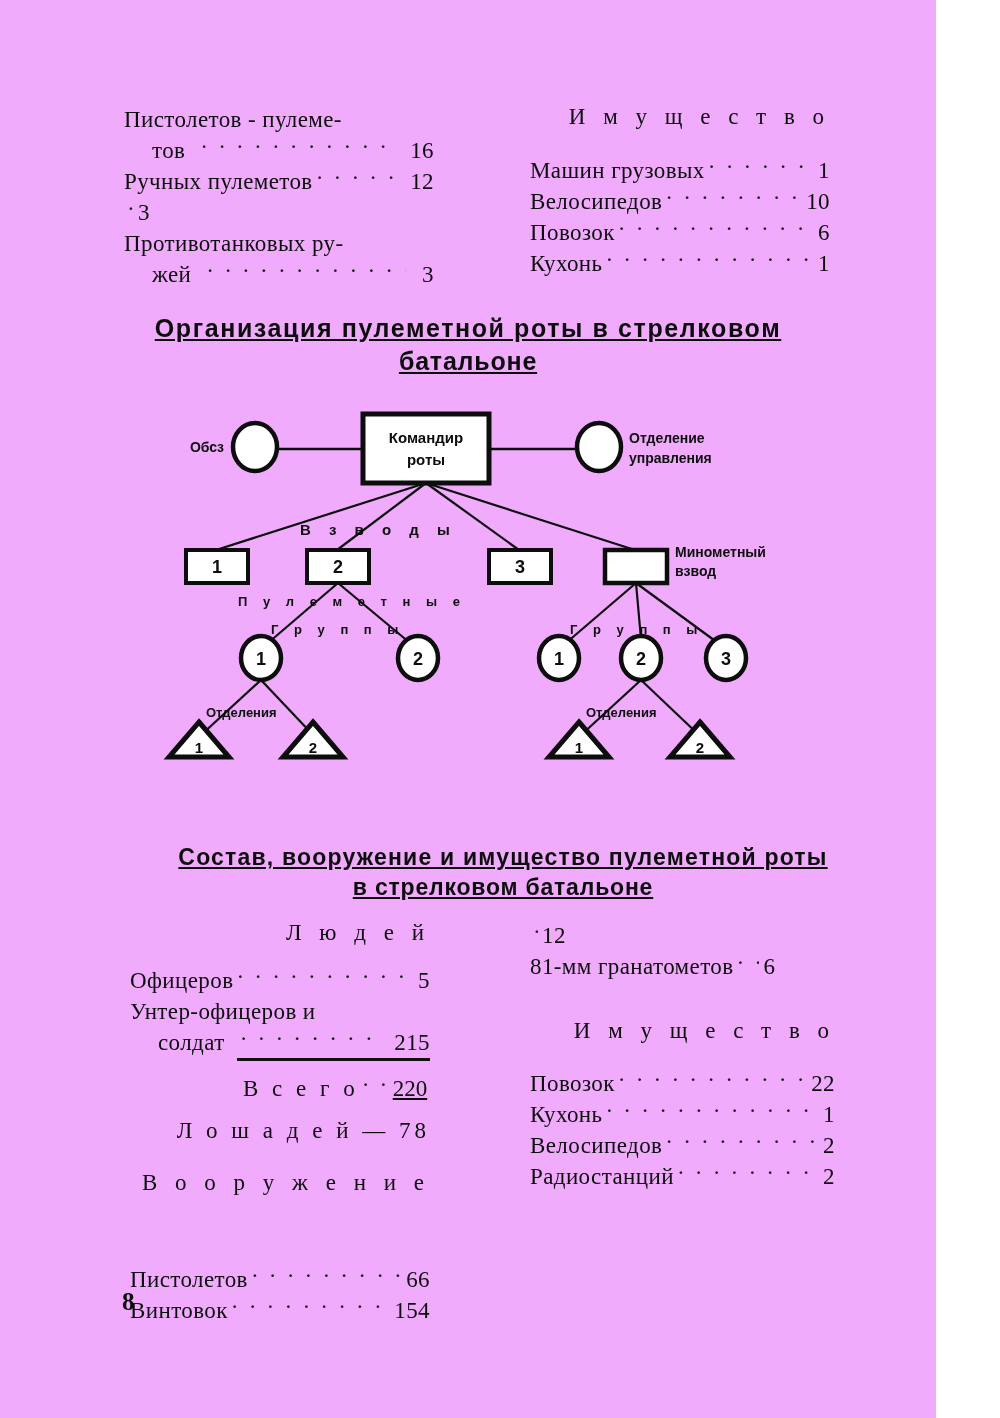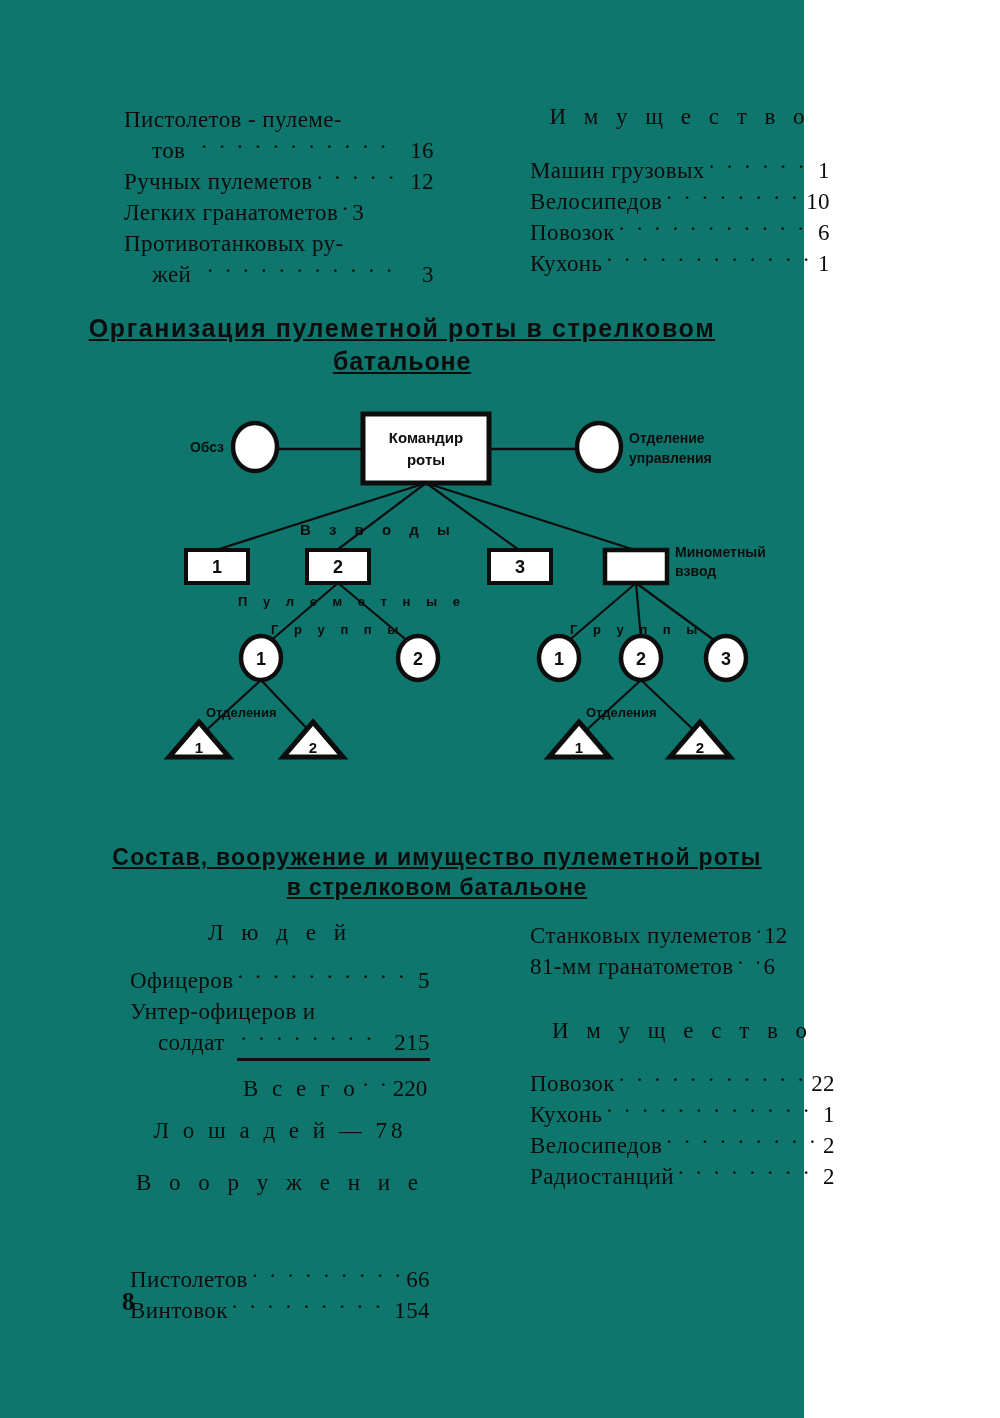--- a/index.html
+++ b/index.html
@@ -13,23 +13,23 @@
     height: 1418px;
     position: relative;
     font-family: "Liberation Serif", "DejaVu Serif", serif;
     color: #0d0d0d;
     overflow: hidden;
   }
 
   .page {
     position: absolute;
     left: 0; top: 0;
-    width: 804px;
+    width: 936px;
     height: 1418px;
-    background: #0f766e;
+    background: #f0abfc;
   }
 
   
   .abs { position: absolute; }
 
   .listline {
     position: relative;
     display: flex;
     align-items: baseline;
     font-family: "Liberation Serif", "DejaVu Serif", serif;
@@ -62,21 +62,21 @@
   }
   .listline.indent { padding-left: 28px; gap: 12px; }
 
   
   .spacedhead {
     position: absolute;
     font-family: "Liberation Serif", "DejaVu Serif", serif;
     font-size: 23px;
     letter-spacing: 6px;
     white-space: nowrap;
-    text-align: center;
+    text-align: right;
   }
 
   
   .secthead {
     position: absolute;
     width: 100%;
     text-align: center;
     font-family: "Liberation Sans", "DejaVu Sans", sans-serif;
     font-weight: bold;
     font-size: 25px;
@@ -134,21 +134,20 @@
       <span class="lbl">тов</span>
       <span class="leader"></span>
       <span class="val">16</span>
     </div>
     <div class="listline">
       <span class="lbl">Ручных пулеметов</span>
       <span class="leader"></span>
       <span class="val">12</span>
     </div>
     <div class="listline">
-      <span class="lbl">Легких гранатометов</span>
       <span class="leader" style="max-width:6px;"></span>
       <span class="val">3</span>
     </div>
     <div class="listline">
       <span class="lbl">Противотанковых ру-</span>
     </div>
     <div class="listline indent">
       <span class="lbl">жей</span>
       <span class="leader"></span>
       <span class="val">3</span>
@@ -293,21 +292,21 @@
       <span class="leader"></span>
       <span class="val">215</span>
     </div>
   </div>
 
   <div class="totalrule" style="left:237px; top:1058px; width:193px;"></div>
 
   <div class="abs listline" style="left:243px; top:1073px; width:187px; letter-spacing:4px;">
     <span class="lbl">В с е г о</span>
     <span class="leader" style="max-width:26px;"></span>
-    <span class="val" style="letter-spacing:0px;">220</span>
+    <span class="val" style="letter-spacing:0px;text-decoration:underline;">220</span>
   </div>
 
   <div class="spacedhead" style="left:130px; top:1118px; width:300px; letter-spacing:4px;font-family:Liberation Serif, serif;">Л о ш а д е й — 78</div>
 
   <div class="spacedhead" style="left:130px; top:1170px; width:300px;">В о о р у ж е н и е</div>
 
   <div class="abs" style="left:130px; top:1222px; width:300px;margin-top:42px;">
     <div class="listline">
       <span class="lbl">Пистолетов</span>
       <span class="leader"></span>
@@ -315,21 +314,20 @@
     </div>
     <div class="listline">
       <span class="lbl">Винтовок</span>
       <span class="leader"></span>
       <span class="val">154</span>
     </div>
   </div>
 
   <div class="abs" style="left:530px; top:920px; width:305px;">
     <div class="listline">
-      <span class="lbl">Станковых пулеметов</span>
       <span class="leader" style="max-width:4px;"></span>
       <span class="val">12</span>
     </div>
     <div class="listline">
       <span class="lbl">81-мм  гранатометов</span>
       <span class="leader" style="max-width:22px;"></span>
       <span class="val">6</span>
     </div>
   </div>
 

